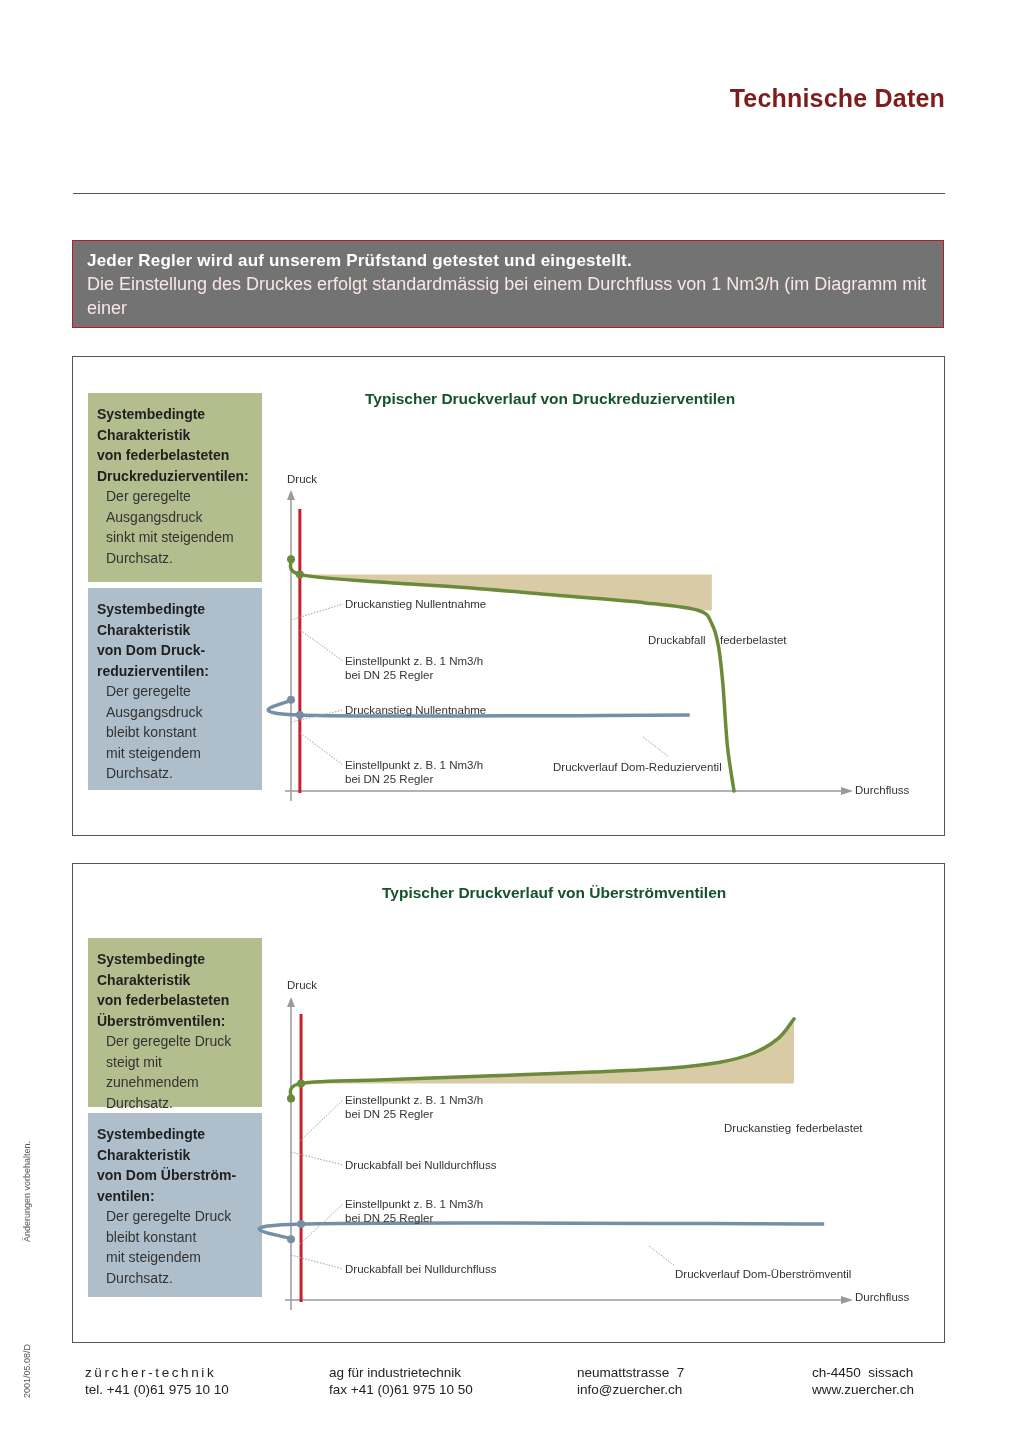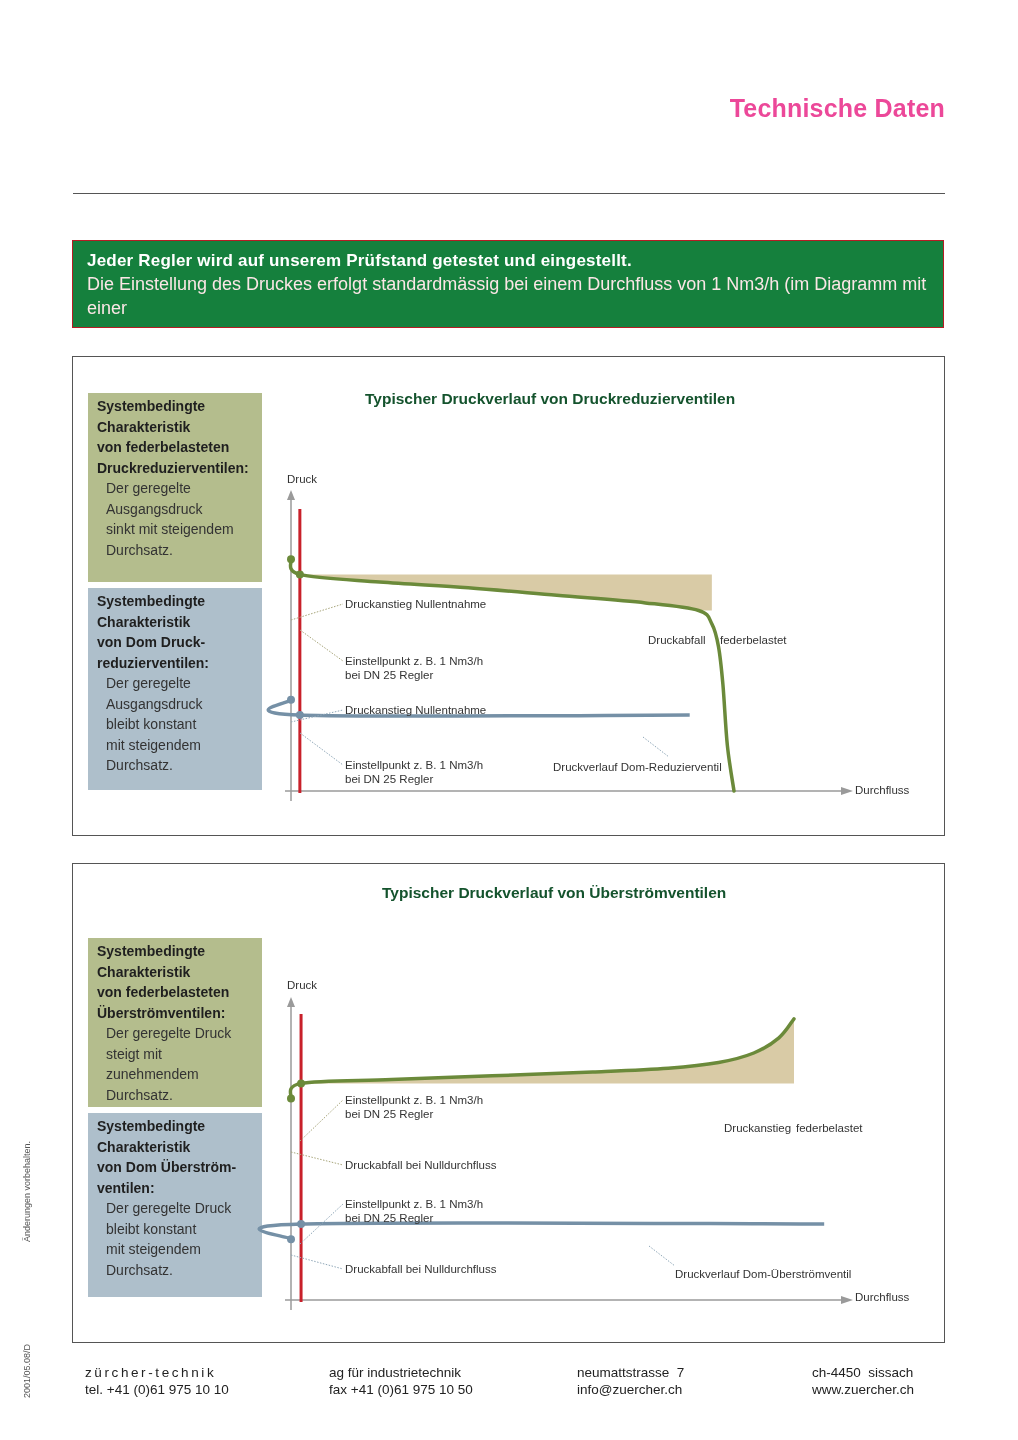--- a/index.html
+++ b/index.html
@@ -1,25 +1,25 @@
 <!DOCTYPE html>
 <html><head>
   <meta charset="utf-8">
   <style>
     html, body { margin: 0; padding: 0; background: #ffffff; }
     body { width: 1018px; height: 1440px; position: relative; font-family: "Liberation Sans", sans-serif; color: #333; overflow: hidden; }
-    .page-title { position: absolute; right: 73px; top: 94px; font-size: 25px; font-weight: bold; color: #ec4899; letter-spacing: 0.2px; }
+    .page-title { position: absolute; right: 73px; top: 84px; font-size: 25px; font-weight: bold; color: #7f1d1d; letter-spacing: 0.2px; }
     .rule { position: absolute; left: 73px; top: 193px; width: 872px; height: 1px; background: #555; }
-    .banner { position: absolute; left: 72px; top: 240px; width: 872px; height: 88px; background: #15803d; border: 1px solid #b51c24; box-sizing: border-box; padding: 9px 14px 0 14px; color: #fff; }
+    .banner { position: absolute; left: 72px; top: 240px; width: 872px; height: 88px; background: #737373; border: 1px solid #b51c24; box-sizing: border-box; padding: 9px 14px 0 14px; color: #fff; }
     .banner-head { font-size: 17px; font-weight: bold; line-height: 22px; letter-spacing: 0.2px; }
     .banner-text { font-size: 18px; line-height: 24px; color: #fbe6e6; }
     .panel { position: absolute; left: 72px; width: 873px; border: 1px solid #555; box-sizing: border-box; background: #fff; }
     .panel1 { top: 356px; height: 480px; }
     .panel2 { top: 863px; height: 480px; }
-    .box { position: absolute; left: 15px; width: 174px; box-sizing: border-box; padding: 3px 9px 0 9px; font-size: 14px; line-height: 20.5px; color: #222; }
+    .box { position: absolute; left: 15px; width: 174px; box-sizing: border-box; padding: 11px 9px 0 9px; font-size: 14px; line-height: 20.5px; color: #222; }
     .box b { font-weight: bold; color: #1f1f1f; }
     .box .norm { color: #333; margin-left: 9px; }
     .box-green { background: #b4bd8d; }
     .box-blue { background: #aebfcb; }
     .chart-title { position: absolute; font-size: 15.5px; font-weight: bold; color: #14532d; white-space: nowrap; }
     svg.chart { position: absolute; left: 0; top: 0; width: 873px; height: 480px; overflow: visible; }
     svg text { font-family: "Liberation Sans", sans-serif; font-size: 11.5px; fill: #333; }
     .side-note { position: absolute; left: 22px; transform-origin: left top; transform: rotate(-90deg); font-size: 9px; color: #555; white-space: nowrap; }
     .footer { position: absolute; top: 1364px; font-size: 13.5px; line-height: 17px; color: #222; margin-left: 12px; }
     .footer .spaced { letter-spacing: 2.6px; }

